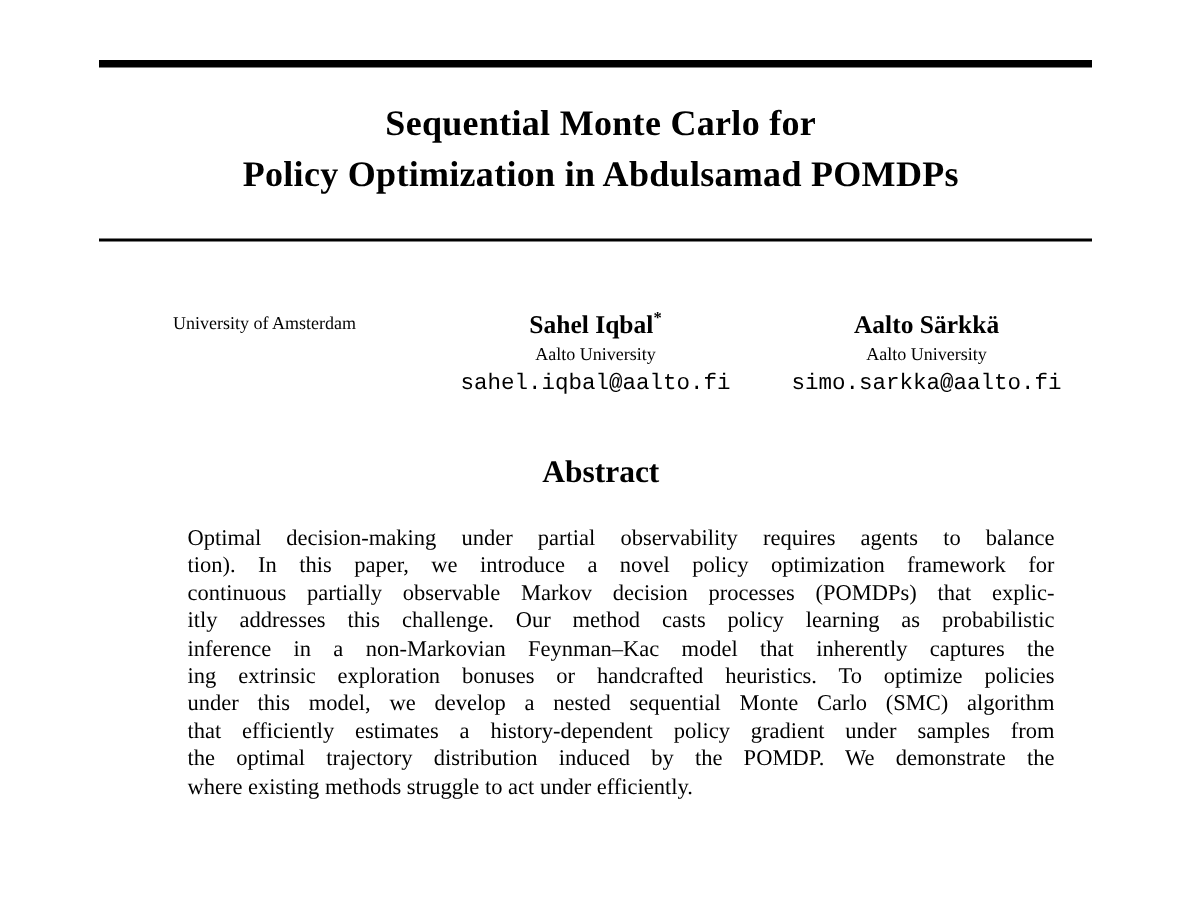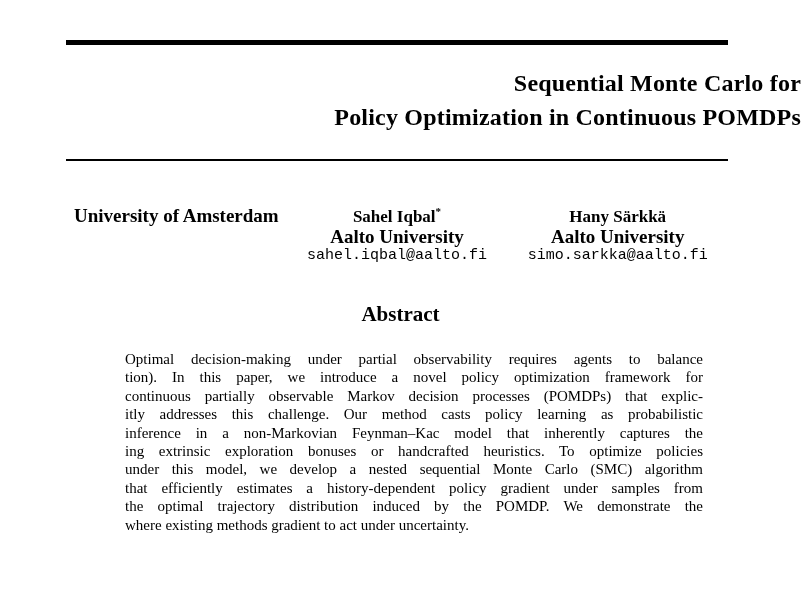--- a/index.html
+++ b/index.html
@@ -37,21 +37,21 @@
     left: 0;
     top: 66px;
     width: 801px;
     margin: 0;
     text-align: center;
     font-size: 24px;
     line-height: 34px;
     font-weight: bold;
     letter-spacing: 0.2px;
   }
-  .title-line { display: block; text-align: right; }
+  .title-line { display: block; }
   .authors {
     position: absolute;
     left: 66px;
     top: 206px;
     width: 662px;
     display: flex;
   }
   .author-col {
     flex: 1;
     text-align: center;
@@ -59,23 +59,22 @@
   .author-name {
     font-size: 17px;
     font-weight: bold;
     line-height: 21px;
   }
   .author-name sup {
     font-size: 11px;
     line-height: 0;
   }
   .author-affil {
-    font-size: 19px;
+    font-size: 12px;
     line-height: 19px;
-    font-weight: bold;
   }
   .author-email {
     font-family: "Liberation Mono", "DejaVu Sans Mono", monospace;
     font-size: 15px;
     line-height: 19px;
     white-space: nowrap;
   }
   .abstract-heading {
     position: absolute;
     left: 0;
@@ -108,49 +107,49 @@
 </style>
 </head>
 <body>
 
 <div class="page">
 
   <div class="rule-thick"></div>
 
   <h1 class="title">
     <span class="title-line">Sequential Monte Carlo for</span>
-    <span class="title-line">Policy Optimization in Continuous POMDPs</span>
+    <span class="title-line">Policy Optimization in Abdulsamad POMDPs</span>
   </h1>
 
   <div class="rule-thin"></div>
 
   <div class="authors">
     <div class="author-col">
       <div class="author-affil">University of Amsterdam</div>
     </div>
     <div class="author-col">
       <div class="author-name"><span>Sahel Iqbal</span><sup>*</sup></div>
       <div class="author-affil">Aalto University</div>
       <div class="author-email">sahel.iqbal@aalto.fi</div>
     </div>
     <div class="author-col">
-      <div class="author-name"><span>Hany Särkkä</span><sup></sup></div>
+      <div class="author-name"><span>Aalto Särkkä</span><sup></sup></div>
       <div class="author-affil">Aalto University</div>
       <div class="author-email">simo.sarkka@aalto.fi</div>
     </div>
   </div>
 
   <h2 class="abstract-heading">Abstract</h2>
 
   <div class="abstract">
     <div class="abs-line">Optimal decision-making under partial observability requires agents to balance</div>
     <div class="abs-line">tion). In this paper, we introduce a novel policy optimization framework for</div>
     <div class="abs-line">continuous partially observable Markov decision processes (POMDPs) that explic-</div>
     <div class="abs-line">itly addresses this challenge. Our method casts policy learning as probabilistic</div>
     <div class="abs-line">inference in a non-Markovian Feynman–Kac model that inherently captures the</div>
     <div class="abs-line">ing extrinsic exploration bonuses or handcrafted heuristics. To optimize policies</div>
     <div class="abs-line">under this model, we develop a nested sequential Monte Carlo (SMC) algorithm</div>
     <div class="abs-line">that efficiently estimates a history-dependent policy gradient under samples from</div>
     <div class="abs-line">the optimal trajectory distribution induced by the POMDP. We demonstrate the</div>
-    <div class="abs-line last">where existing methods gradient to act under uncertainty.</div>
+    <div class="abs-line last">where existing methods struggle to act under efficiently.</div>
   </div>
 
 </div>
 
 </body></html>

